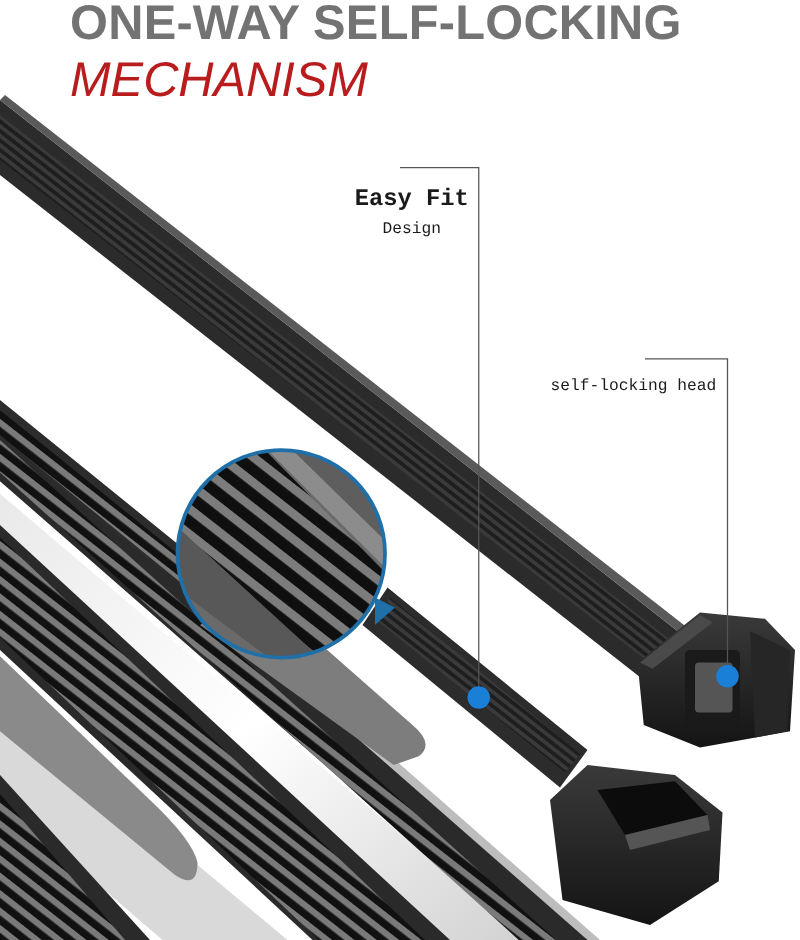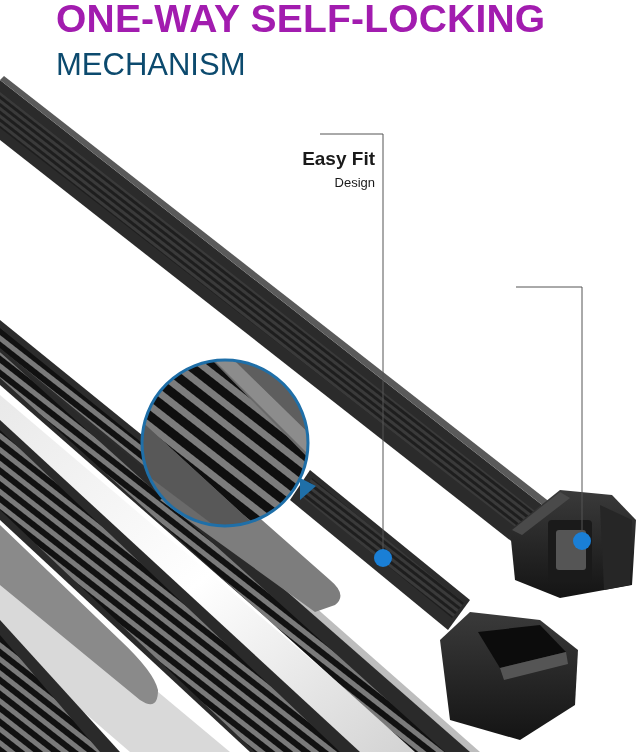--- a/index.html
+++ b/index.html
@@ -1,28 +1,28 @@
 <!DOCTYPE html>
 <html><head>
   <meta charset="utf-8">
   <style>
     html, body { margin: 0; padding: 0; background: #ffffff; }
     body { width: 640px; height: 752px; overflow: hidden; position: relative; font-family: "Liberation Sans", sans-serif; }
     .canvas { position: absolute; left: 0; top: 0; width: 640px; height: 752px; }
     .title-bold {
       position: absolute; left: 56px; top: 0px;
-      font-size: 39px; font-weight: 700; color: #a21caf; letter-spacing: 0.2px;
+      font-size: 39px; font-weight: 700; color: #737373; letter-spacing: 0.2px;
       line-height: 38px; white-space: nowrap;
     }
     .title-light {
       position: absolute; left: 56px; top: 45px;
-      font-size: 31px; font-weight: 400; color: #0c4a6e; letter-spacing: 0px;
-      line-height: 40px; white-space: nowrap;
+      font-size: 39px; font-weight: 400; color: #b91c1c; letter-spacing: 0px;
+      line-height: 40px; white-space: nowrap; font-style: italic;
     }
-    .callout { position: absolute; text-align: right; white-space: nowrap; color: #1a1a1a; }
+    .callout { position: absolute; text-align: center; white-space: nowrap; color: #1a1a1a; font-family: Liberation Mono, monospace; }
     .callout .strong { font-weight: 700; font-size: 19px; line-height: 24px; display: block; }
     .callout .light  { font-weight: 400; font-size: 13px; line-height: 24px; display: block; }
     #callout-easy { right: 265px; top: 147px; }
     #callout-sturdy { right: 67px; top: 297px; }
   </style>
 </head>
 <body>
 
 <div class="canvas">
   <svg width="640" height="752" viewBox="0 0 640 752" xmlns="http://www.w3.org/2000/svg">
@@ -121,13 +121,14 @@
 
 <div class="title-bold">ONE-WAY SELF-LOCKING</div>
 <div class="title-light">MECHANISM</div>
 
 <div class="callout" id="callout-easy">
   <span class="strong">Easy Fit</span>
   <span class="light">Design</span>
 </div>
 
 <div class="callout" id="callout-sturdy">
+  <span class="light">self-locking head</span>
 </div>
 
 </body></html>

